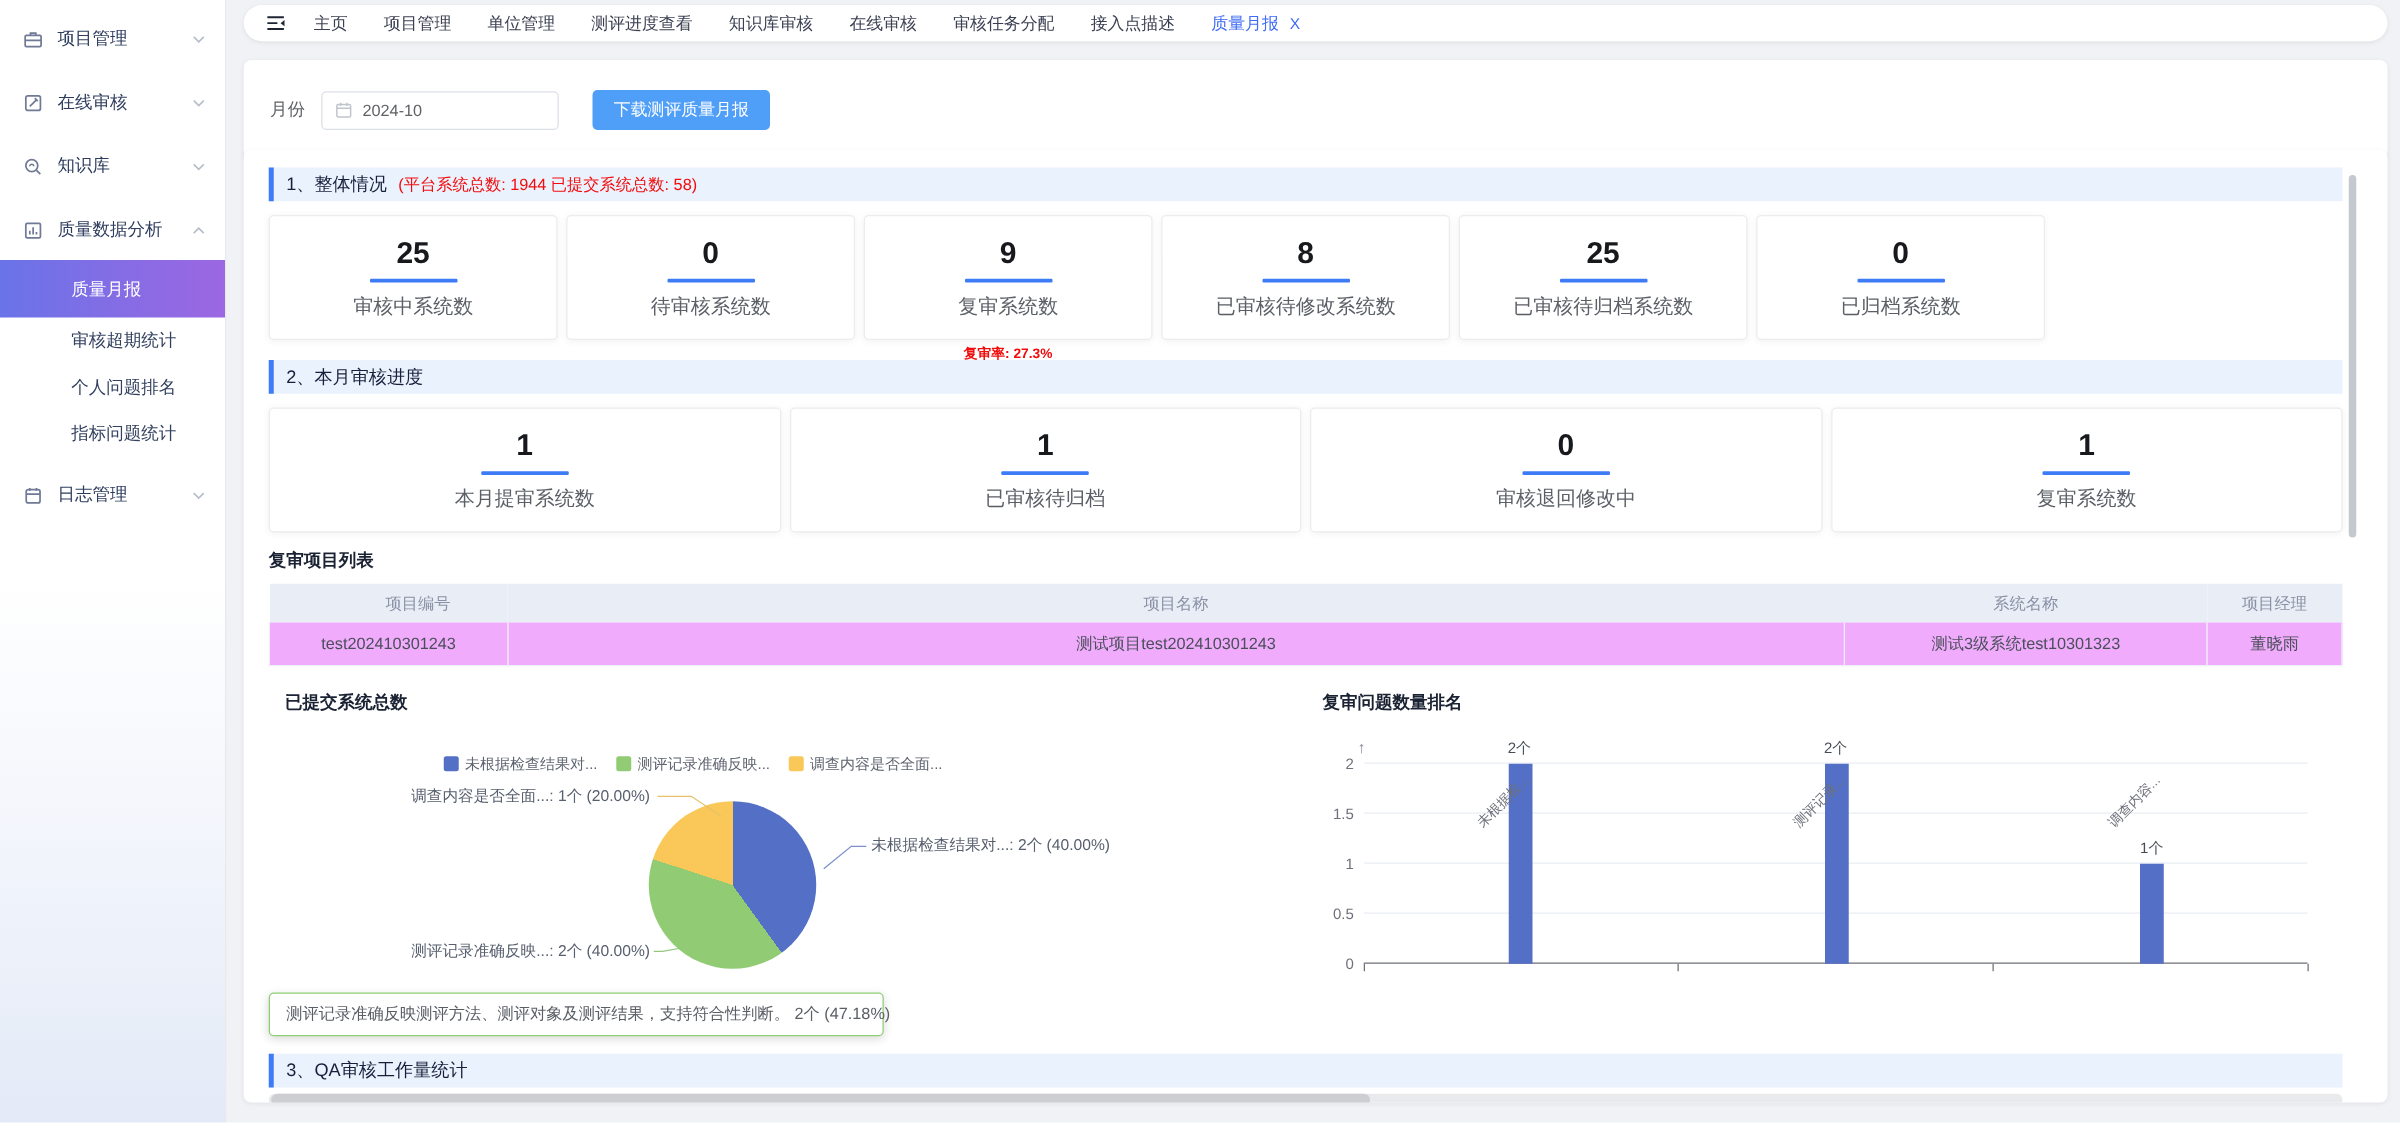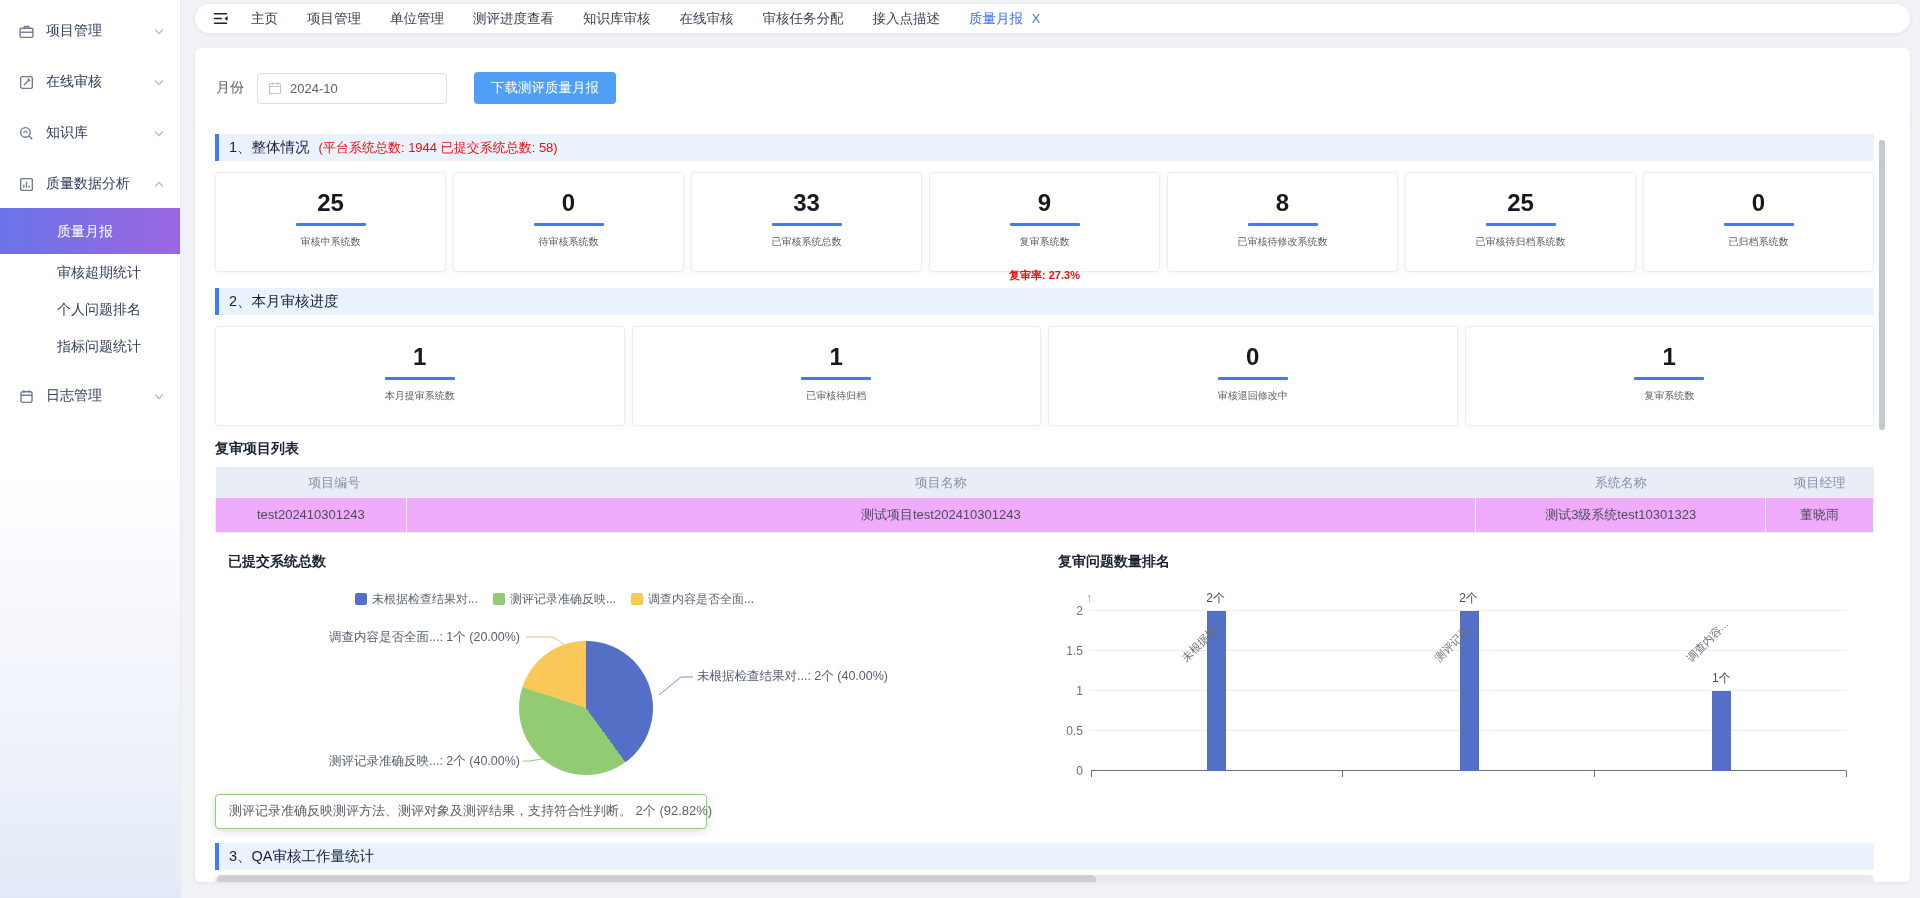--- a/index.html
+++ b/index.html
@@ -49,38 +49,38 @@
     align-items:center; padding-left:10px; }
   .sec-title { font-size:14.5px; font-weight:normal; color:#16203a; }
   .sec-note { color:#f20c0c; font-size:13px; margin-left:9px; }
 
   .cards-row { display:grid; grid-template-columns:repeat(7,1fr); gap:7px; margin:11px 0 16px; }
   .cards-row.four { grid-template-columns:repeat(4,1fr); margin:11px 0 0; }
   .stat-card { background:#fff; border:1px solid #ececec; border-radius:4px; height:100px;
     box-shadow:0 1px 6px rgba(0,0,0,.05); text-align:center; padding-top:17px; }
   .stat-value { font-size:24px; font-weight:bold; color:#17191c; line-height:26px; }
   .stat-underline { width:70px; height:3px; background:#3e7bf7; border-radius:1px; margin:7px auto 9px; }
-  .stat-label { font-size:10px; color:#5c6066; }
+  .stat-label { font-size:16px; color:#5c6066; }
   .stat-sub { font-size:11px; color:#f20c0c; font-weight:bold; margin-top:19px; }
 
   .table-title { font-size:14px; font-weight:bold; color:#1a2233; margin:14px 0 9px; }
   table.review { width:100%; border-collapse:collapse; font-size:13px; table-layout:fixed; }
   table.review th { background:#e9edf6; color:#8a91a5; font-weight:normal; height:31px; text-align:center; }
   table.review td { background:#f0abfc; color:#4a4f59; height:34px; text-align:center;
     border:1px solid #edf0f6; border-top:none; }
   .col-code { width:11.5%;padding-left:48px; } .col-proj { width:64.5%; } .col-sys { width:17.5%; } .col-mgr { width:6.5%; }
 
   
   .charts-row { position:relative; margin-top:14px; height:286px; }
   .chart-panel { position:absolute; top:0; bottom:0; }
   .pie-panel { left:0; width:830px; }
   .bar-panel { left:830px; right:12px; }
   .chart-title { position:absolute; left:13px; top:6px; font-size:14px; font-weight:bold; color:#1a2233; }
   .legend { position:absolute; left:140px; top:44px; display:flex; gap:15px; align-items:center; }
-  .legend-item { display:flex; align-items:center; gap:5px; font-size:12px; color:#5e6470; }
+  .legend-item { display:flex; align-items:center; gap:5px; font-size:12px; color:#5e6470;margin-top:12px; }
   .swatch { width:12px; height:12px; border-radius:2px; }
   .pie { position:absolute; left:304px; top:94px; width:134px; height:134px; border-radius:50%; cursor:pointer; }
   .pie-label { position:absolute; font-size:12.5px; color:#57606f; white-space:nowrap; }
   .pie-label.tl { left:58px; width:247px; top:82px; text-align:right; }
   .pie-label.r  { left:482px; top:121px; }
   .pie-label.bl { left:58px; width:247px; top:206px; text-align:right; }
   .pie-lines { position:absolute; left:0; top:0; pointer-events:none; }
   .chart-tooltip { position:absolute; left:0; top:247px; width:492px; height:35px; background:#fff;
     border:1px solid #8ecf74; border-radius:4px; box-shadow:0 2px 8px rgba(0,0,0,.15);
     display:flex; align-items:center; padding:0 13px; font-size:13px; color:#5a5f66; white-space:nowrap; z-index:5; }
@@ -231,25 +231,20 @@
     <div class="cards-row">
       <div class="stat-card">
         <div class="stat-value">25</div>
         <div class="stat-underline"></div>
         <div class="stat-label">审核中系统数</div>
       </div>
       <div class="stat-card">
         <div class="stat-value">0</div>
         <div class="stat-underline"></div>
         <div class="stat-label">待审核系统数</div>
-      </div>
-      <div class="stat-card">
-        <div class="stat-value">33</div>
-        <div class="stat-underline"></div>
-        <div class="stat-label">已审核系统总数</div>
       </div>
       <div class="stat-card">
         <div class="stat-value">9</div>
         <div class="stat-underline"></div>
         <div class="stat-label">复审系统数</div>
         <div class="stat-sub">复审率: 27.3%</div>
       </div>
       <div class="stat-card">
         <div class="stat-value">8</div>
         <div class="stat-underline"></div>
@@ -333,21 +328,21 @@
         </div>
         <div class="pie" style="background: conic-gradient(rgb(84, 112, 198) 0%, rgb(84, 112, 198) 40%, rgb(145, 204, 117) 40%, rgb(145, 204, 117) 80%, rgb(250, 200, 88) 80%, rgb(250, 200, 88) 100%);"></div>
         <svg class="pie-lines" width="830" height="286">
           <polyline points="311,90 338,90 362,106" fill="none" stroke="#e6c06a" stroke-width="1"></polyline>
           <polyline points="444,148 466,130 478,130" fill="none" stroke="#7c90cf" stroke-width="1"></polyline>
           <polyline points="338,210 315,214 308,214" fill="none" stroke="#93c87e" stroke-width="1"></polyline>
         </svg>
         <div class="pie-label tl">调查内容是否全面...: 1个  (20.00%)</div>
         <div class="pie-label r">未根据检查结果对...: 2个  (40.00%)</div>
         <div class="pie-label bl">测评记录准确反映...: 2个  (40.00%)</div>
-        <div class="chart-tooltip">测评记录准确反映测评方法、测评对象及测评结果，支持符合性判断。 2个 (92.82%)</div>
+        <div class="chart-tooltip">测评记录准确反映测评方法、测评对象及测评结果，支持符合性判断。 2个 (47.18%)</div>
       </div>
 
       <div class="chart-panel bar-panel">
         <div class="chart-title">复审问题数量排名</div>
         <div class="bar-plot">
           <span class="y-arrow">↑</span>
           <div class="bar-axis"></div>
         <div class="bar-ytick-label" style="bottom: -7px;">0</div>
             <div class="bar-gridline" style="bottom: 39.8058px;"></div>
             <div class="bar-ytick-label" style="bottom: 32.8058px;">0.5</div>

